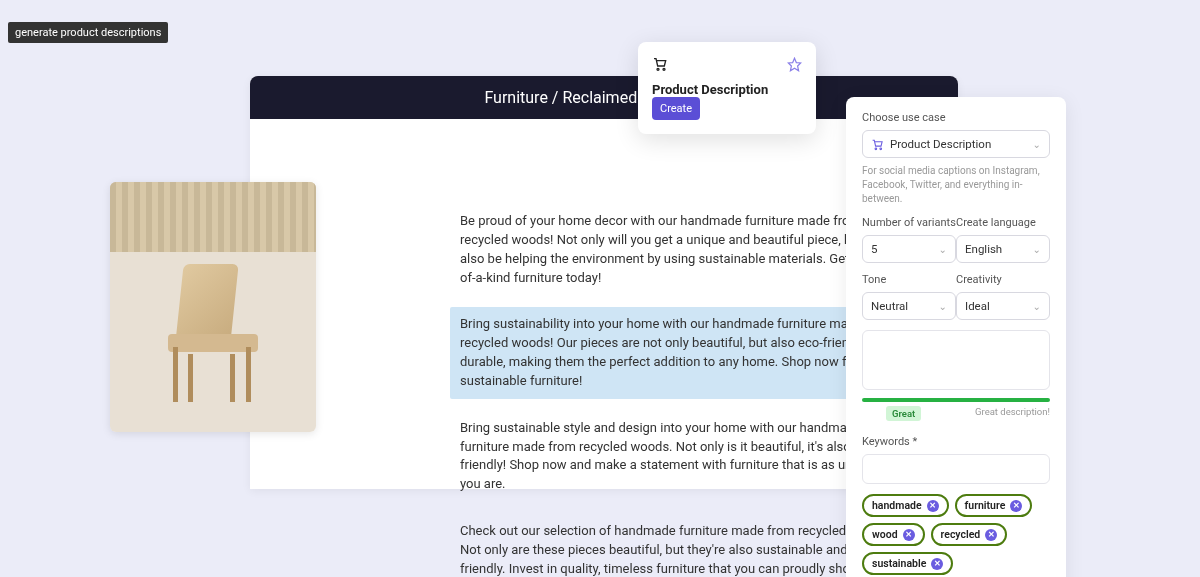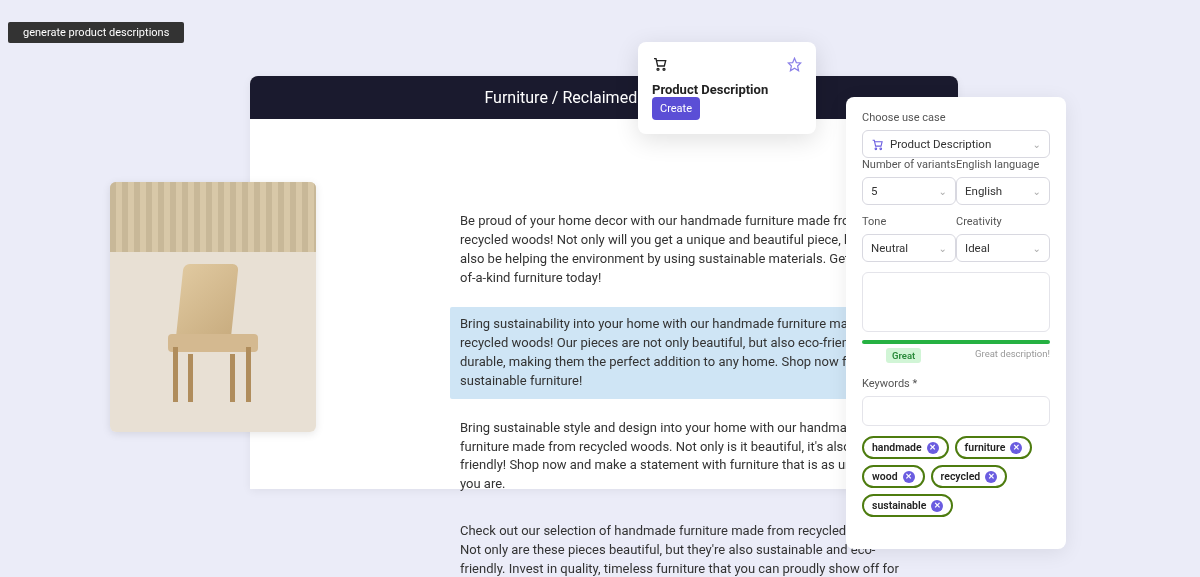--- a/index.html
+++ b/index.html
@@ -1,18 +1,18 @@
 <!DOCTYPE html>
 <html><head>
 <meta charset="utf-8">
 <style>
 * { margin: 0; padding: 0; box-sizing: border-box; font-family: -apple-system, BlinkMacSystemFont, 'Segoe UI', Roboto, sans-serif; }
 body { background: #EBECF8; width: 1200px; height: 577px; position: relative; overflow: hidden; }
 
-.tooltip-label { position: absolute; top: 22px; left: 8px; background: #333; color: #fff; font-size: 11px; padding: 4px 15px; border-radius: 2px; }
+.tooltip-label { position: absolute; top: 22px; left: 8px; background: #333; color: #fff; font-size: 11px; padding: 4px 7px; border-radius: 2px; }
 
 .main-card { position: absolute; top: 76px; left: 250px; width: 708px; background: #fff; border-radius: 8px 8px 0 0; overflow: hidden; box-shadow: 0 2px 10px rgba(0,0,0,0.06); }
 .header-bar { background: #1a1a2e; color: #fff; padding: 12px 20px; text-align: center; font-size: 16px; }
 .stats-bar { padding: 10px 16px; font-size: 12.5px; color: #555; border-bottom: 1px solid #eee; }
 .stats-bar b { color: #222; }
 
 .content-row { position: absolute; top: 182px; left: 110px; display: flex; align-items: flex-start; }
 .product-image { width: 206px; height: 250px; border-radius: 6px; background: linear-gradient(180deg, #d9c9b0 0%, #d9c9b0 28%, #e8e0d4 28%, #e8e0d4 100%); position: relative; overflow: hidden; box-shadow: 0 2px 8px rgba(0,0,0,0.1); }
 .product-image::before { content:""; position:absolute; top:0; left:0; right:0; height:28%; background: repeating-linear-gradient(90deg, #c8b898 0 6px, #d8c8a8 6px 12px); }
 .chair { position:absolute; bottom:30px; left:50%; transform:translateX(-50%); width:110px; height:150px; }
@@ -107,31 +107,32 @@
         <svg width="13" height="13" viewBox="0 0 24 24" fill="none" stroke="#6a5ce0" stroke-width="2">
             <circle cx="9" cy="20" r="1.5"></circle>
             <circle cx="18" cy="20" r="1.5"></circle>
             <path d="M3 4h3l2.5 11h10l2-8H7"></path>
           </svg>
       </span>
       <span>Product Description</span>
     </span>
     <span class="chev">⌄</span>
   </div>
+  <div class="sp-help">For social media captions on Instagram, Facebook, Twitter, and everything in-between.</div>
 
   <div class="select-row">
     <div class="select-col">
       <div class="sp-label">Number of variants</div>
       <div class="select">
         <span>5</span>
         <span class="chev">⌄</span>
       </div>
     </div>
     <div class="select-col">
-      <div class="sp-label">English language</div>
+      <div class="sp-label">Create language</div>
       <div class="select">
         <span>English</span>
         <span class="chev">⌄</span>
       </div>
     </div>
   </div>
 
   <div class="select-row">
     <div class="select-col">
       <div class="sp-label">Tone</div>

